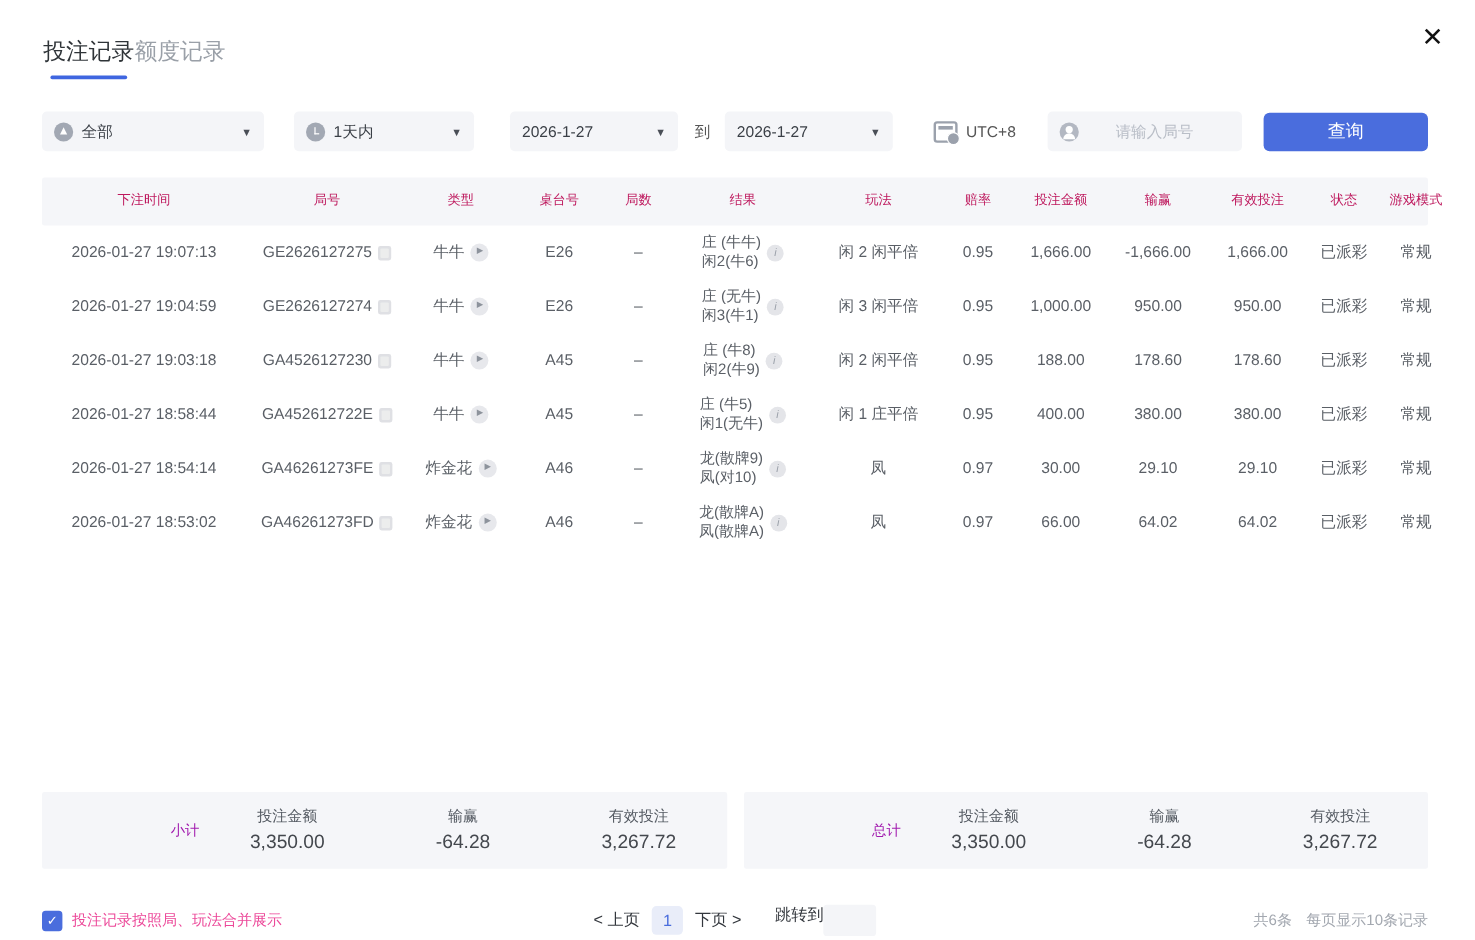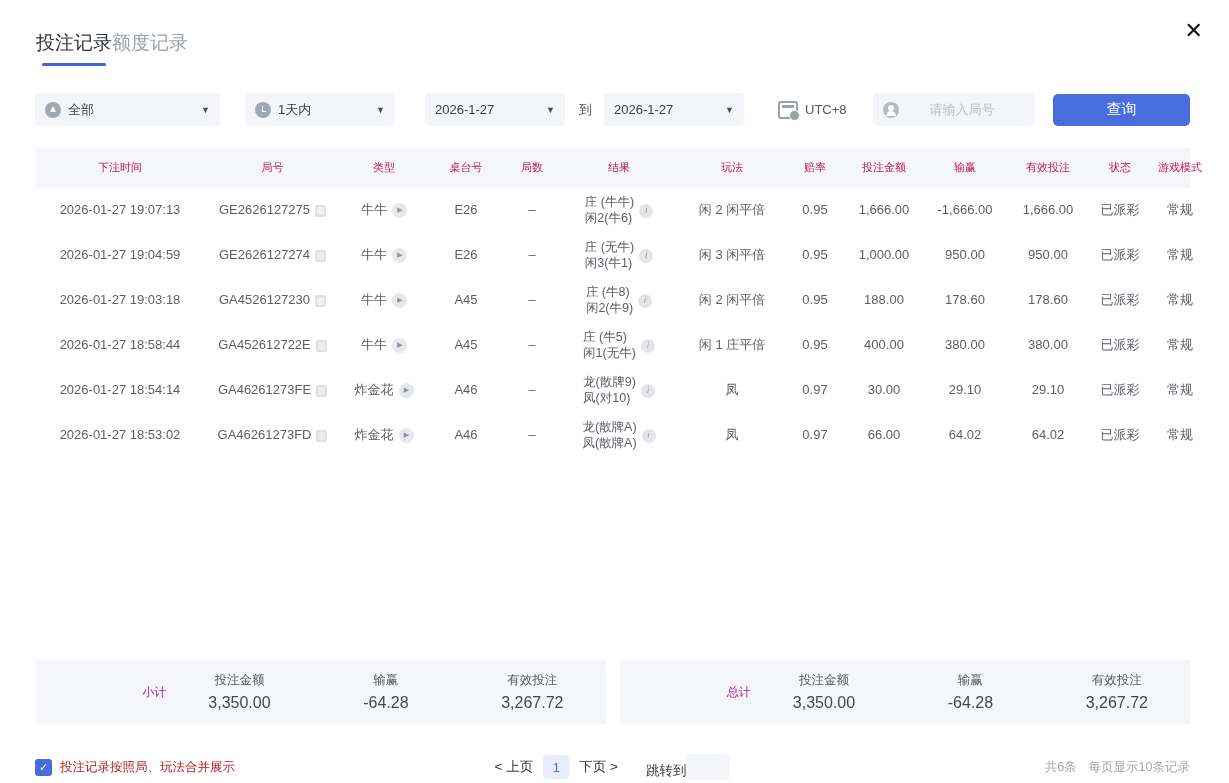--- a/index.html
+++ b/index.html
@@ -94,27 +94,27 @@
   .sum-item .v { font-size:16px; color:#44484e; }
 
   
   .footer { position:absolute; left:35px; right:39px; top:753px; height:28px;
             display:flex; align-items:center; }
   .merge { display:flex; align-items:center; gap:8px; }
   .checkbox { width:17px; height:17px; background:#4a6ddd; border-radius:3px; color:#fff;
               font-size:11px; display:flex; align-items:center; justify-content:center;
               cursor:pointer; }
   .checkbox::before { content:"✓"; }
-  .merge-label { font-size:12.5px; color:#b91c1c; }
+  .merge-label { font-size:12.5px; color:#ec4899; }
   .pager { position:absolute; left:50%; transform:translateX(-50%); display:flex;
            align-items:center; gap:10px; font-size:13.5px; color:#33373d; }
   .pg-btn { cursor:pointer; }
   .pg-current { min-width:26px; height:24px; background:#e9edf9; color:#4a6ddd; border-radius:4px;
                 display:flex; align-items:center; justify-content:center; cursor:pointer; }
-  .jump { display:flex; align-items:flex-end; margin-left:18px; }
+  .jump { display:flex; align-items:flex-start; margin-left:18px; }
   .jump-input { width:44px; height:26px; background:#f4f5f8; border:none; border-radius:3px;
                 outline:none; text-align:center; font-size:13px; font-family:inherit; }
   .counts { margin-left:auto; display:flex; gap:12px; font-size:12.5px; color:#a3a8b0; }
 </style>
 </head>
 <body>
 
 <div class="modal">
 
   <div class="tabs">

